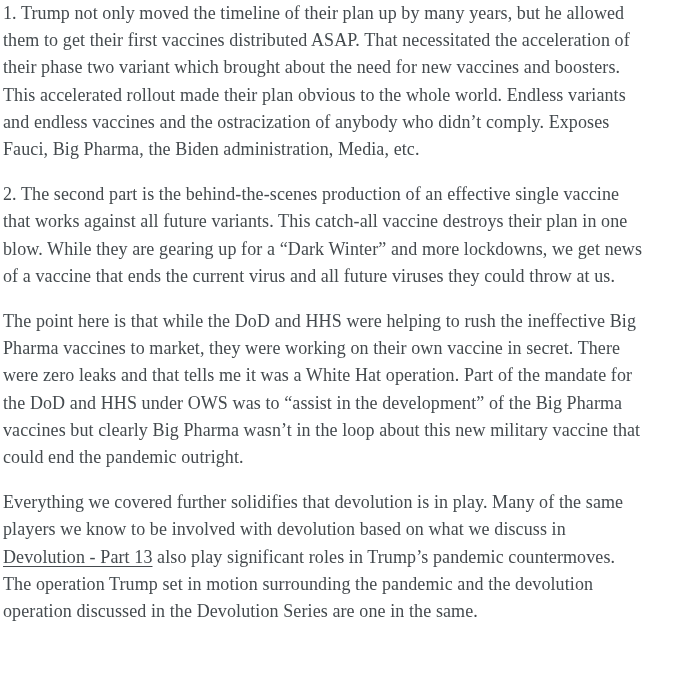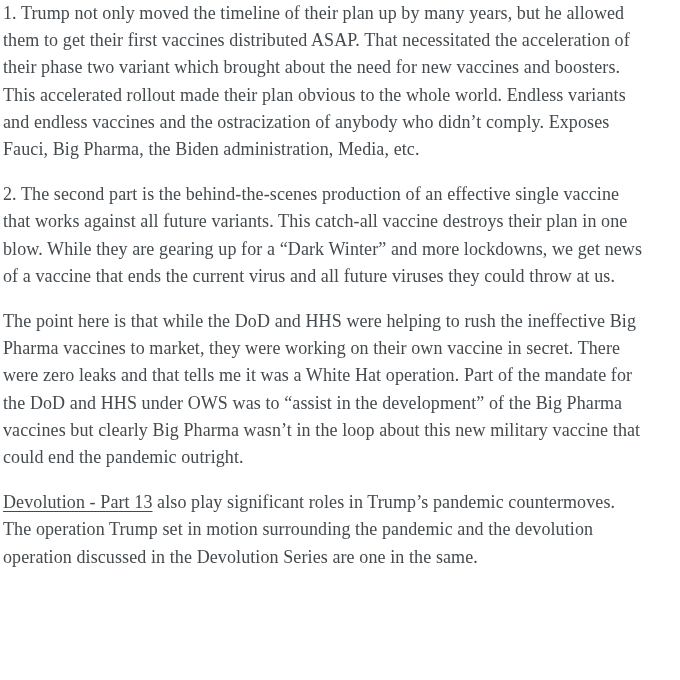--- a/index.html
+++ b/index.html
@@ -50,16 +50,18 @@
     <p><span>2. The second part is the behind-the-scenes production of an effective single vaccine
 that works against all future variants. This catch-all vaccine destroys their plan in one
 blow. While they are gearing up for a “Dark Winter” and more lockdowns, we get news
 of a vaccine that ends the current virus and all future viruses they could throw at us.</span></p>
     <p><span>The point here is that while the DoD and HHS were helping to rush the ineffective Big
 Pharma vaccines to market, they were working on their own vaccine in secret. There
 were zero leaks and that tells me it was a White Hat operation. Part of the mandate for
 the DoD and HHS under OWS was to “assist in the development” of the Big Pharma
 vaccines but clearly Big Pharma wasn’t in the loop about this new military vaccine that
 could end the pandemic outright.</span></p>
-    <p><a class="inline-link" href="#">Devolution - Part 13</a><span> also play significant roles in Trump’s pandemic countermoves.
+    <p><span>Everything we covered further solidifies that devolution is in play. Many of the same
+players we know to be involved with devolution based on what we discuss in
+</span><a class="inline-link" href="#">Devolution - Part 13</a><span> also play significant roles in Trump’s pandemic countermoves.
 The operation Trump set in motion surrounding the pandemic and the devolution
 operation discussed in the Devolution Series are one in the same.</span></p>
   </main>
 
 </body></html>

